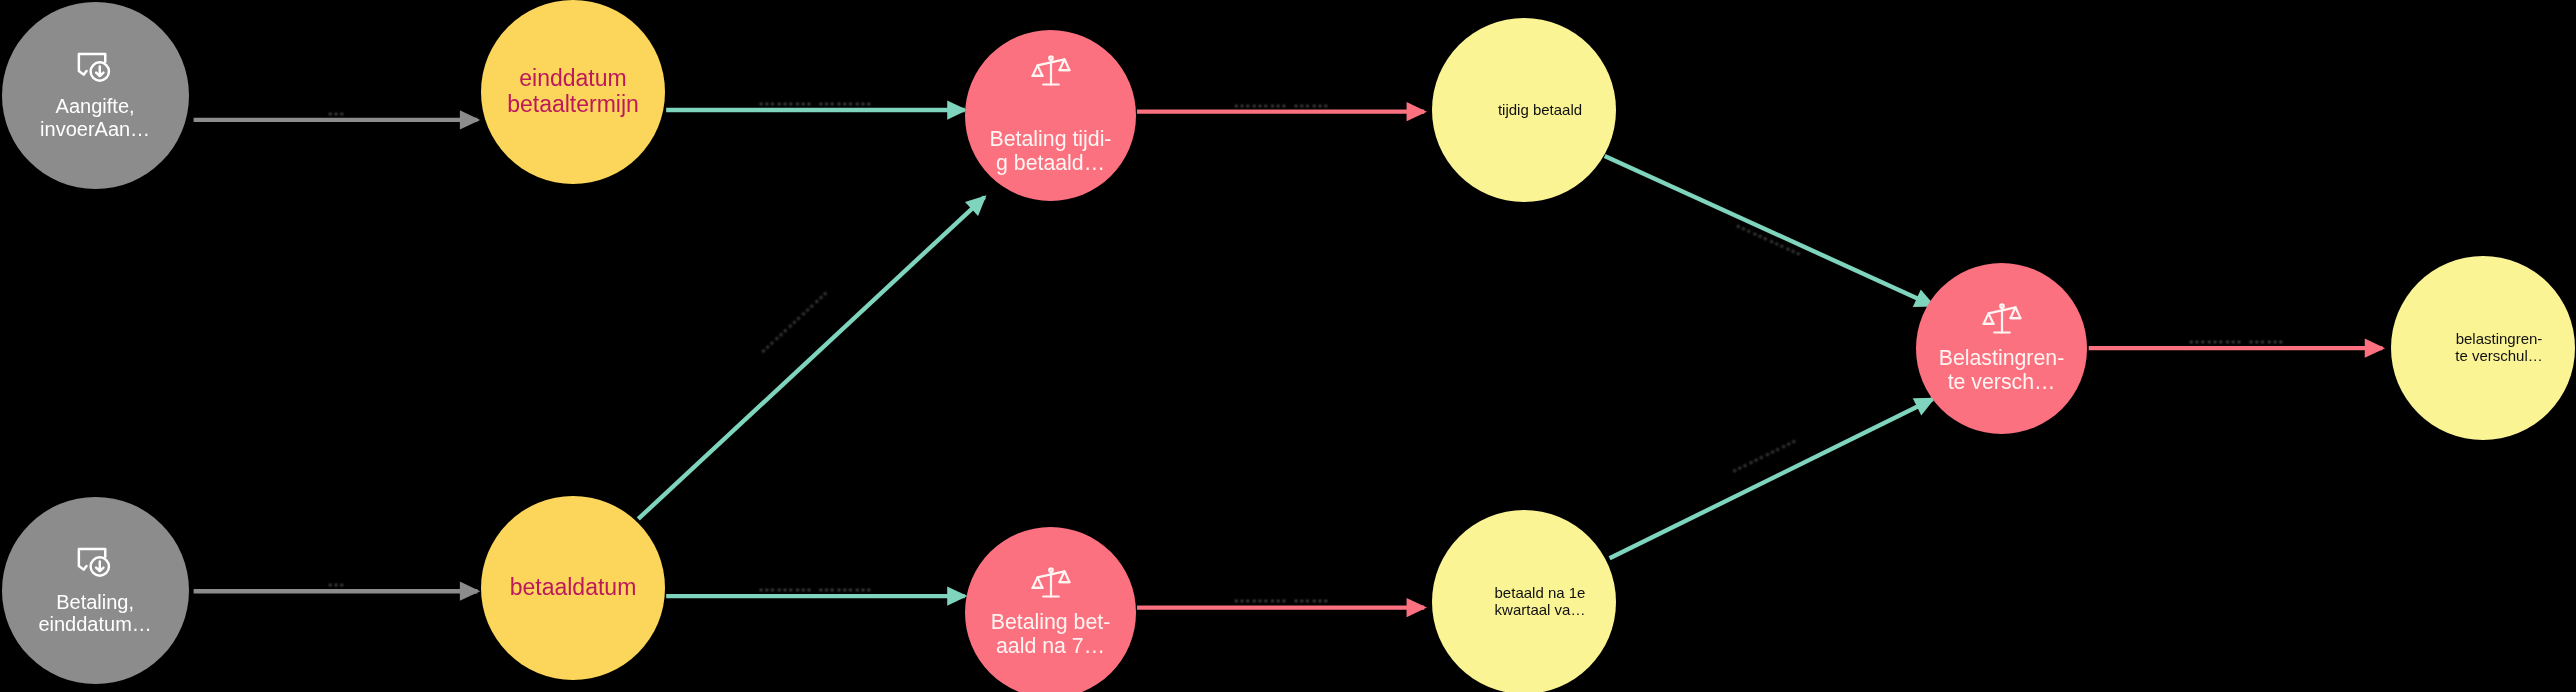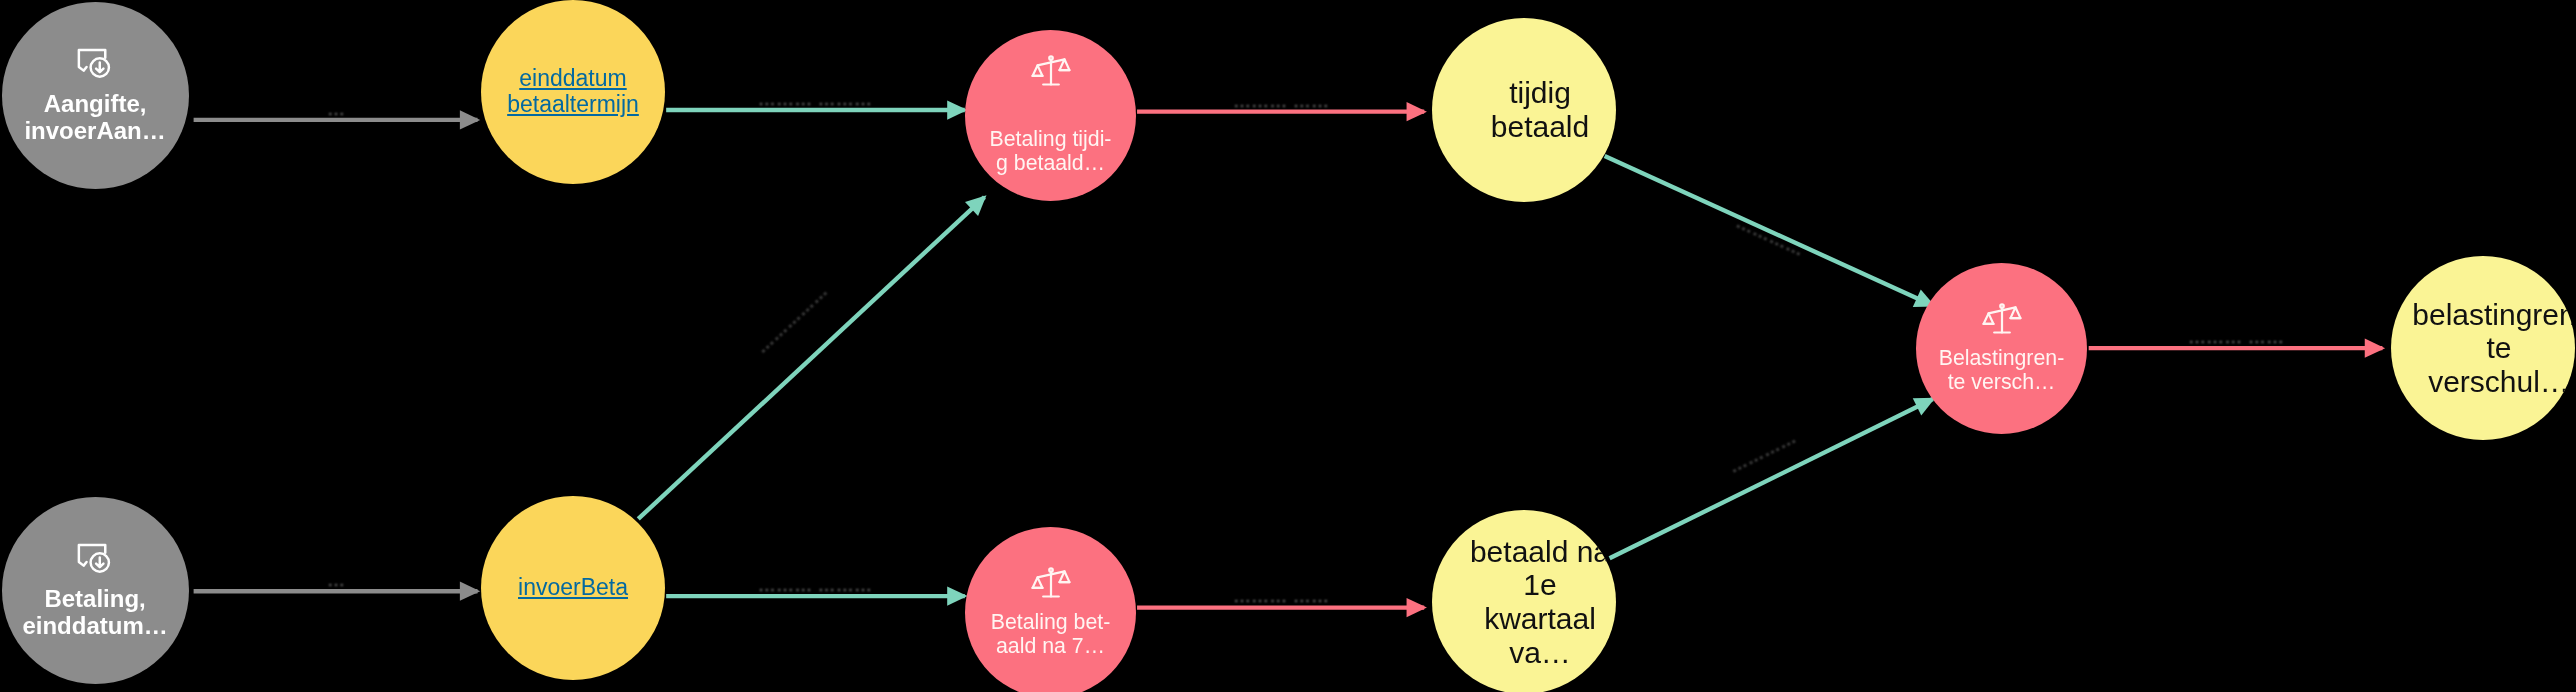--- a/index.html
+++ b/index.html
@@ -18,28 +18,28 @@
     overflow:hidden;
   }
   .node .label{
     line-height:1.12;
     white-space:pre-line;
     padding:0 5.1px;
     overflow:hidden;
   }
   .node.event{background:#8c8c8c;color:#fff;}
   .node.gateway{background:#fc7180;color:#fff5f2;}
-  .node.attr{background:#fbd65a;color:#0369a1;text-decoration:underline;}
+  .node.attr{background:#fbd65a;color:#be185d;}
   .node.value{background:#faf495;color:#111;}
 
   .node .icon{display:block;margin-bottom:3.4px;}
-  .node.event .label{font-size:24px;font-weight:bold;}
+  .node.event .label{font-size:20px;}
   .node.gateway .label{font-size:21.3px;}
   .node.attr .label{font-size:23px;}
-  .node.value .label{font-size:30px;margin-left:32px;}
+  .node.value .label{font-size:15px;margin-left:32px;}
 
   .edge-label{
     position:absolute;
     color:#8d8d8d;
     font-size:18px;
     white-space:nowrap;
     transform-origin:0 50%;
     pointer-events:none;
     filter:blur(1.2px);
     letter-spacing:0.2px;
@@ -144,21 +144,21 @@
       <div class="node event" style="left: 1.6px; top: 497px; width: 187px; height: 187px;">
         <span class="icon"><svg width="44" height="39" viewBox="0 0 24 21" fill="none" stroke="#fff" stroke-width="1.35" stroke-linecap="round" stroke-linejoin="round">
             <path d="M3.2 2.0h14.4v4.3M3.2 2.0v9.3l2.6 2.0 1.6-2.0"></path>
             <circle cx="14.6" cy="11.6" r="5.0"></circle>
             <path d="M14.6 8.8v5.3M12.6 12.2l2.0 1.9 2.0-1.9"></path>
           </svg></span>
         <span class="label">Betaling,
 einddatum…</span>
       </div>
       <div class="node attr" style="left: 481px; top: 496px; width: 184px; height: 184px;">
-        <span class="label">invoerBeta</span>
+        <span class="label">betaaldatum</span>
       </div>
       <div class="node gateway" style="left: 965px; top: 527px; width: 171px; height: 171px;">
         <span class="icon"><svg width="46" height="39" viewBox="0 0 24 22" fill="none" stroke="#fff5f2" stroke-width="1.25" stroke-linecap="round" stroke-linejoin="round">
             <path d="M12 3.2v14"></path>
             <path d="M4.4 6.4 19.6 3.0"></path>
             <circle cx="12" cy="2.3" r="1.0"></circle>
             <path d="M7.6 17.2h8.8"></path>
             <path d="M1.6 12.4 4.4 6.4l2.8 6.0z"></path>
             <path d="M1.6 12.4h5.6"></path>
             <path d="M16.8 9.1 19.6 3.0l2.8 6.1z"></path>

